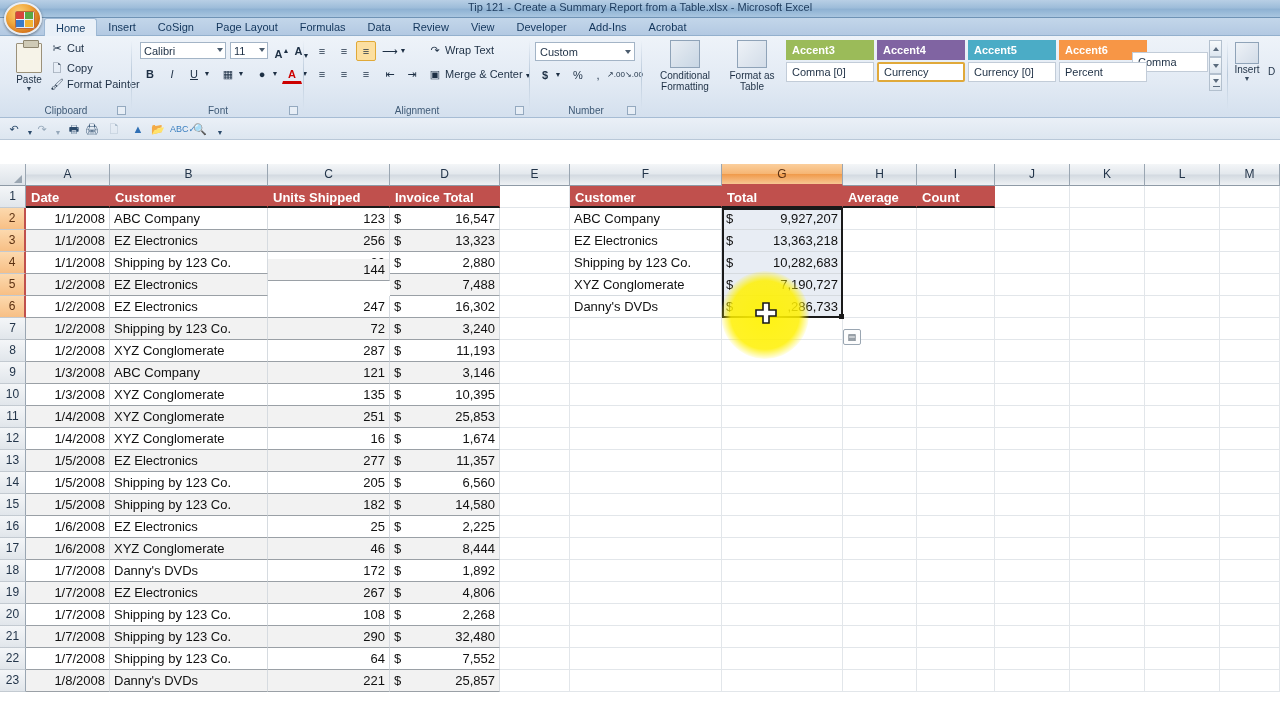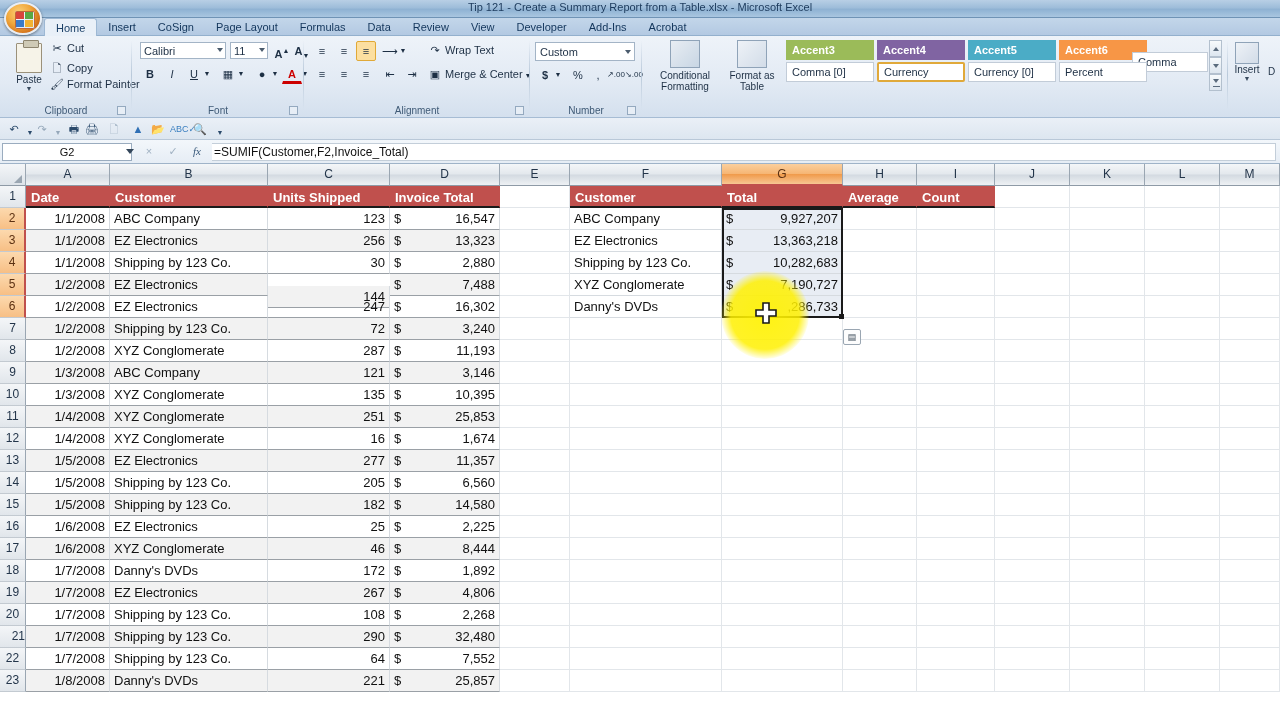--- a/index.html
+++ b/index.html
@@ -406,40 +406,20 @@
     <div class="qat-ico" style="left:66px;">🖶</div>
     <div class="qat-ico" style="left:84px;">🖨</div>
     <div class="qat-ico" style="left:106px; color:#9aacbe;">🗋</div>
     <div class="qat-ico" style="left:130px; color:#2f6fb5;">▲</div>
     <div class="qat-ico" style="left:150px; color:#d3a017;">📂</div>
     <div class="qat-ico" style="left:170px; color:#3a7fc0; font-size:9px;">ABC✓</div>
     <div class="qat-ico" style="left:192px;">🔍</div>
     <div class="qat-ico" style="left:212px; font-size:7px; top:7px;">▼</div>
   </div>
 
-  <div class="fbar">
-    <div class="namebox">
-      <span>G2</span>
-    </div>
-    <div class="namebox-arw"></div>
-    <div class="fb-btns">
-      <div class="fb-btn" style="left:0; color:#9fb0c1;">
-        <span>×</span>
-      </div>
-      <div class="fb-btn" style="left:24px; color:#9fb0c1;">
-        <span>✓</span>
-      </div>
-      <div class="fb-btn fx" style="left:48px; color:#3a5a7c;">
-        <span>fx</span>
-      </div>
-    </div>
-    <div class="formula-input">
-      <span>=SUMIF(Customer,F2,Invoice_Total)</span>
-    </div>
-  </div>
 
   <div class="grid">
     <div class="corner"></div>
     <div id="col-headers">
         <div class="colhdr" style="left: 26px; width: 84px;">A</div>
         <div class="colhdr" style="left: 110px; width: 158px;">B</div>
         <div class="colhdr" style="left: 268px; width: 122px;">C</div>
         <div class="colhdr" style="left: 390px; width: 110px;">D</div>
         <div class="colhdr" style="left: 500px; width: 70px;">E</div>
         <div class="colhdr" style="left: 570px; width: 152px;">F</div>
@@ -465,21 +445,21 @@
         <div class="rowhdr" style="top: 242px; height: 22px; line-height: 21px;">11</div>
         <div class="rowhdr" style="top: 264px; height: 22px; line-height: 21px;">12</div>
         <div class="rowhdr" style="top: 286px; height: 22px; line-height: 21px;">13</div>
         <div class="rowhdr" style="top: 308px; height: 22px; line-height: 21px;">14</div>
         <div class="rowhdr" style="top: 330px; height: 22px; line-height: 21px;">15</div>
         <div class="rowhdr" style="top: 352px; height: 22px; line-height: 21px;">16</div>
         <div class="rowhdr" style="top: 374px; height: 22px; line-height: 21px;">17</div>
         <div class="rowhdr" style="top: 396px; height: 22px; line-height: 21px;">18</div>
         <div class="rowhdr" style="top: 418px; height: 22px; line-height: 21px;">19</div>
         <div class="rowhdr" style="top: 440px; height: 22px; line-height: 21px;">20</div>
-        <div class="rowhdr" style="top: 462px; height: 22px; line-height: 21px; text-align: right;">21</div>
+        <div class="rowhdr" style="top: 462px; height: 22px; line-height: 21px;">21</div>
         <div class="rowhdr" style="top: 484px; height: 22px; line-height: 21px;">22</div>
         <div class="rowhdr" style="top: 506px; height: 22px; line-height: 21px;">23</div>
       </div>
     <div id="cells">
         <div class="cell empty" style="left: 500px; top: 22px; width: 70px; height: 22px;"></div>
         <div class="cell empty" style="left: 995px; top: 22px; width: 75px; height: 22px;"></div>
         <div class="cell empty" style="left: 1070px; top: 22px; width: 75px; height: 22px;"></div>
         <div class="cell empty" style="left: 1145px; top: 22px; width: 75px; height: 22px;"></div>
         <div class="cell empty" style="left: 1220px; top: 22px; width: 60px; height: 22px;"></div>
         <div class="cell empty" style="left: 500px; top: 44px; width: 70px; height: 22px;"></div>
@@ -667,21 +647,21 @@
         <div class="cell tbl-row num alt" style="left: 26px; top: 66px; width: 84px; height: 22px;">1/1/2008</div>
         <div class="cell tbl-row alt" style="left: 110px; top: 66px; width: 158px; height: 22px; padding-left: 4px;">EZ Electronics</div>
         <div class="cell tbl-row num alt" style="left: 268px; top: 66px; width: 122px; height: 22px;">256</div>
         <div class="cell tbl-row num alt" style="left: 390px; top: 66px; width: 110px; height: 22px;"><span class="dollar">$</span><span>13,323</span></div>
         <div class="cell tbl-row num" style="left: 26px; top: 88px; width: 84px; height: 22px;">1/1/2008</div>
         <div class="cell tbl-row" style="left: 110px; top: 88px; width: 158px; height: 22px; padding-left: 4px;">Shipping by 123 Co.</div>
         <div class="cell tbl-row num" style="left: 268px; top: 88px; width: 122px; height: 22px;">30</div>
         <div class="cell tbl-row num" style="left: 390px; top: 88px; width: 110px; height: 22px;"><span class="dollar">$</span><span>2,880</span></div>
         <div class="cell tbl-row num alt" style="left: 26px; top: 110px; width: 84px; height: 22px;">1/2/2008</div>
         <div class="cell tbl-row alt" style="left: 110px; top: 110px; width: 158px; height: 22px; padding-left: 4px;">EZ Electronics</div>
-        <div class="cell tbl-row num alt" style="left: 268px; top: 122px; width: 122px; height: 22px;">144</div>
+        <div class="cell tbl-row num alt" style="left: 268px; top: 95px; width: 122px; height: 22px;">144</div>
         <div class="cell tbl-row num alt" style="left: 390px; top: 110px; width: 110px; height: 22px;"><span class="dollar">$</span><span>7,488</span></div>
         <div class="cell tbl-row num" style="left: 26px; top: 132px; width: 84px; height: 22px;">1/2/2008</div>
         <div class="cell tbl-row" style="left: 110px; top: 132px; width: 158px; height: 22px; padding-left: 4px;">EZ Electronics</div>
         <div class="cell tbl-row num" style="left: 268px; top: 132px; width: 122px; height: 22px;">247</div>
         <div class="cell tbl-row num" style="left: 390px; top: 132px; width: 110px; height: 22px;"><span class="dollar">$</span><span>16,302</span></div>
         <div class="cell tbl-row num alt" style="left: 26px; top: 154px; width: 84px; height: 22px;">1/2/2008</div>
         <div class="cell tbl-row alt" style="left: 110px; top: 154px; width: 158px; height: 22px; padding-left: 4px;">Shipping by 123 Co.</div>
         <div class="cell tbl-row num alt" style="left: 268px; top: 154px; width: 122px; height: 22px;">72</div>
         <div class="cell tbl-row num alt" style="left: 390px; top: 154px; width: 110px; height: 22px;"><span class="dollar">$</span><span>3,240</span></div>
         <div class="cell tbl-row num" style="left: 26px; top: 176px; width: 84px; height: 22px;">1/2/2008</div>

